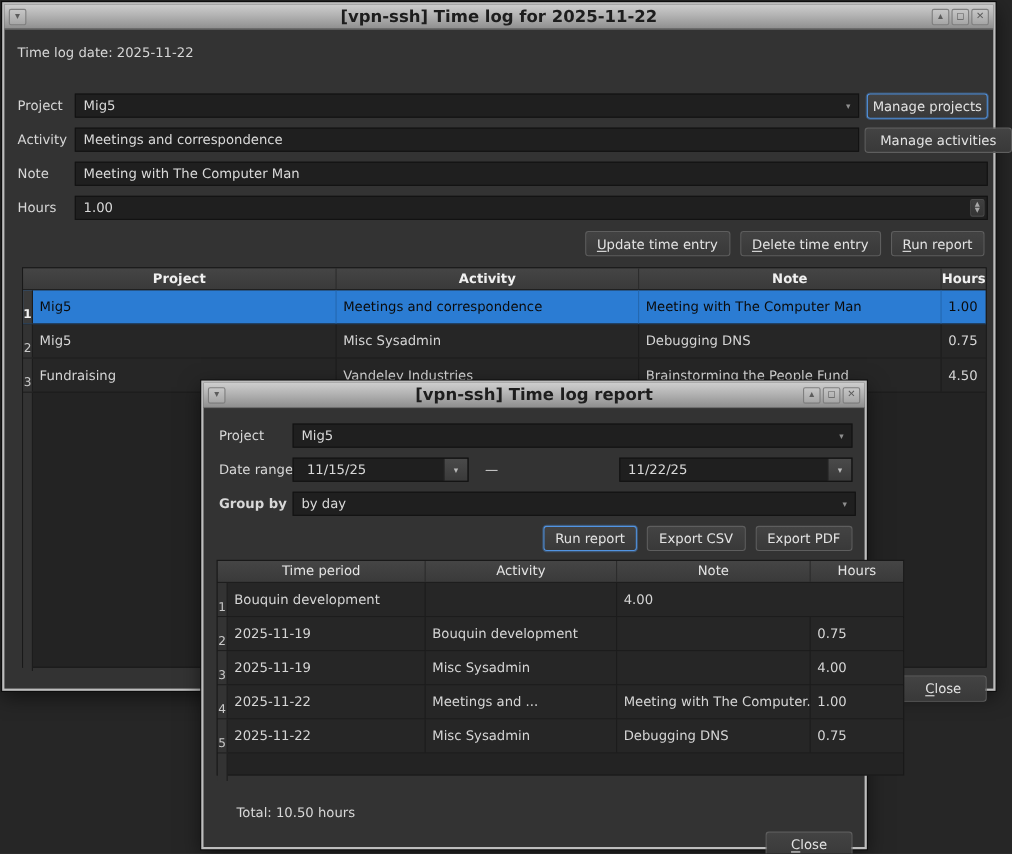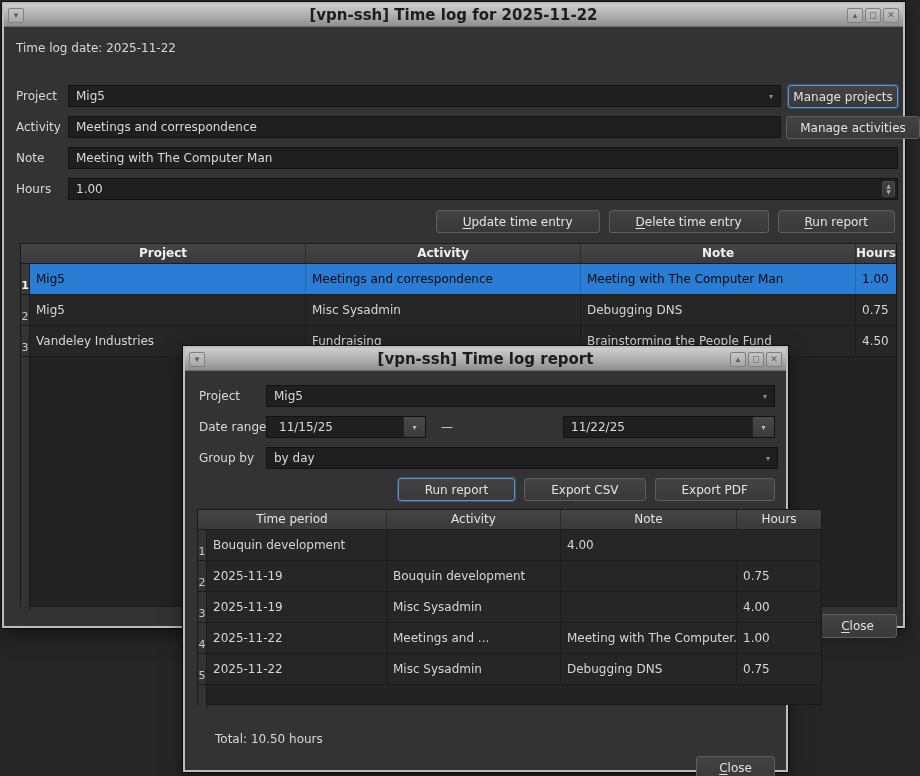--- a/index.html
+++ b/index.html
@@ -59,21 +59,21 @@
     box-sizing:border-box; border:1px solid #4c4c4c; border-radius:2px;
     background:linear-gradient(#404040,#343434);
     display:flex; flex-direction:column; align-items:center; justify-content:center;
     color:#a8a8a8; font-size:6px; line-height:6px;
   }
   .btn {
     position:absolute; box-sizing:border-box; height:23px;
     background:linear-gradient(#434343,#393939);
     border:1px solid #5e5e5e; border-radius:3px;
     color:#e3e3e3; display:flex; align-items:center; justify-content:center;
-    white-space:nowrap; padding:0 26px;
+    white-space:nowrap; padding:0 10px;
   }
   .btn.focused { border:1px solid #5294e2; box-shadow:0 0 0 1px rgba(82,148,226,.35); }
   .btnrow { position:absolute; display:flex; justify-content:flex-end; gap:9px; }
   .btnrow .btn { position:relative; }
   .mn { text-decoration:underline; text-underline-offset:2px; }
 
   .tbl {
     position:absolute; box-sizing:border-box;
     background:#232323; border:1px solid #191919;
   }
@@ -186,22 +186,22 @@
       </div>
       <div class="trow" style="grid-template-columns:9px 276px 275px 275px 1fr;">
         <div class="gutter">2</div>
         <div class="cell">Mig5</div>
         <div class="cell">Misc Sysadmin</div>
         <div class="cell">Debugging DNS</div>
         <div class="cell">0.75</div>
       </div>
       <div class="trow" style="grid-template-columns:9px 276px 275px 275px 1fr;">
         <div class="gutter">3</div>
+        <div class="cell">Fundraising</div>
         <div class="cell">Vandeley Industries</div>
-        <div class="cell">Fundraising</div>
         <div class="cell">Brainstorming the People Fund</div>
         <div class="cell">4.50</div>
       </div>
       <div class="tfill" style="grid-template-columns:9px 1fr;height:253px;">
         <div class="gutter"></div>
         <div></div>
       </div>
     </div>
 
     <div class="btn" style="left:814px;top:588px;width:79px;height:24px;">
@@ -236,21 +236,21 @@
         </span>
     </div>
     <div class="lbl" style="left:256px;top:46px;">—</div>
     <div class="combo combo-split" style="left:378px;top:46px;width:212px;">
       <span>11/22/25</span>
       <span class="arrow-btn">
           <span>▾</span>
         </span>
     </div>
 
-    <div class="lbl" style="left:14px;top:77px;">Group by</div>
+    <div class="lbl" style="left:14px;top:77px;font-weight:bold;">Group by</div>
     <div class="combo" style="left:81px;top:77px;width:512px;">
       <span>by day</span>
       <span class="arrow">▾</span>
     </div>
 
     <div class="btnrow" style="left:81px;top:108px;right:11px;">
       <div class="btn focused">
           <span>Run report</span>
         </div>
       <div class="btn">

